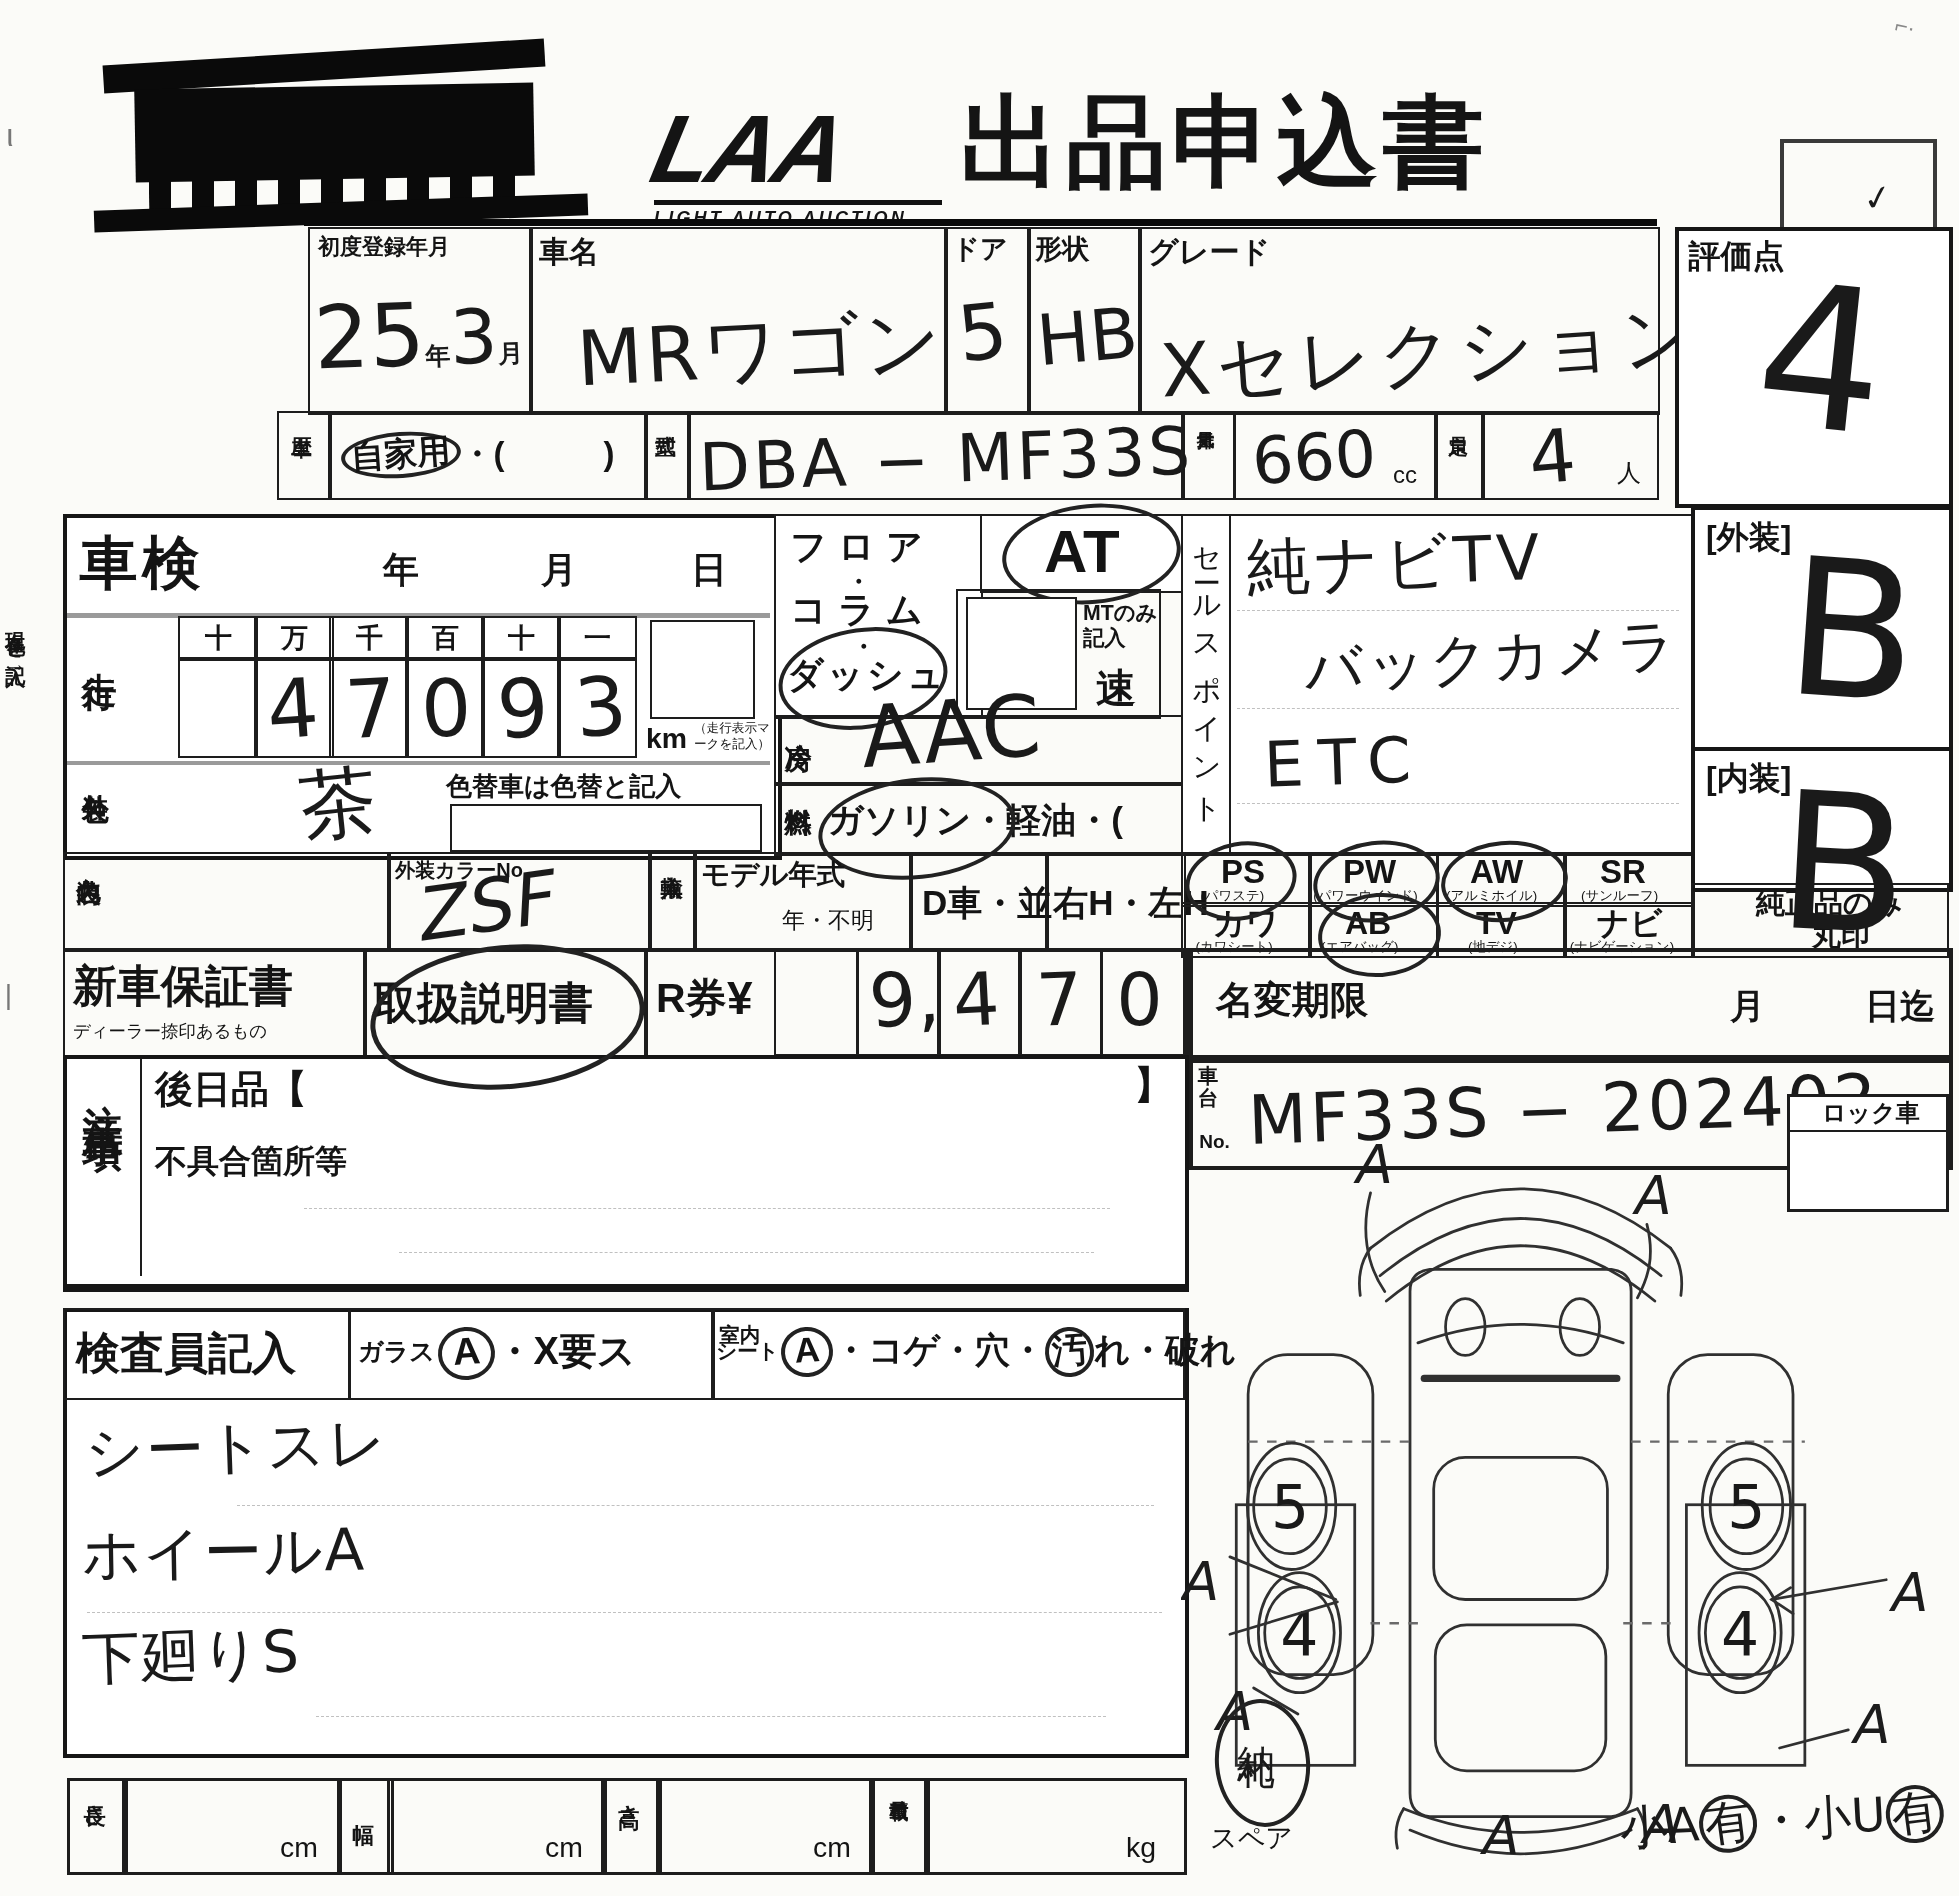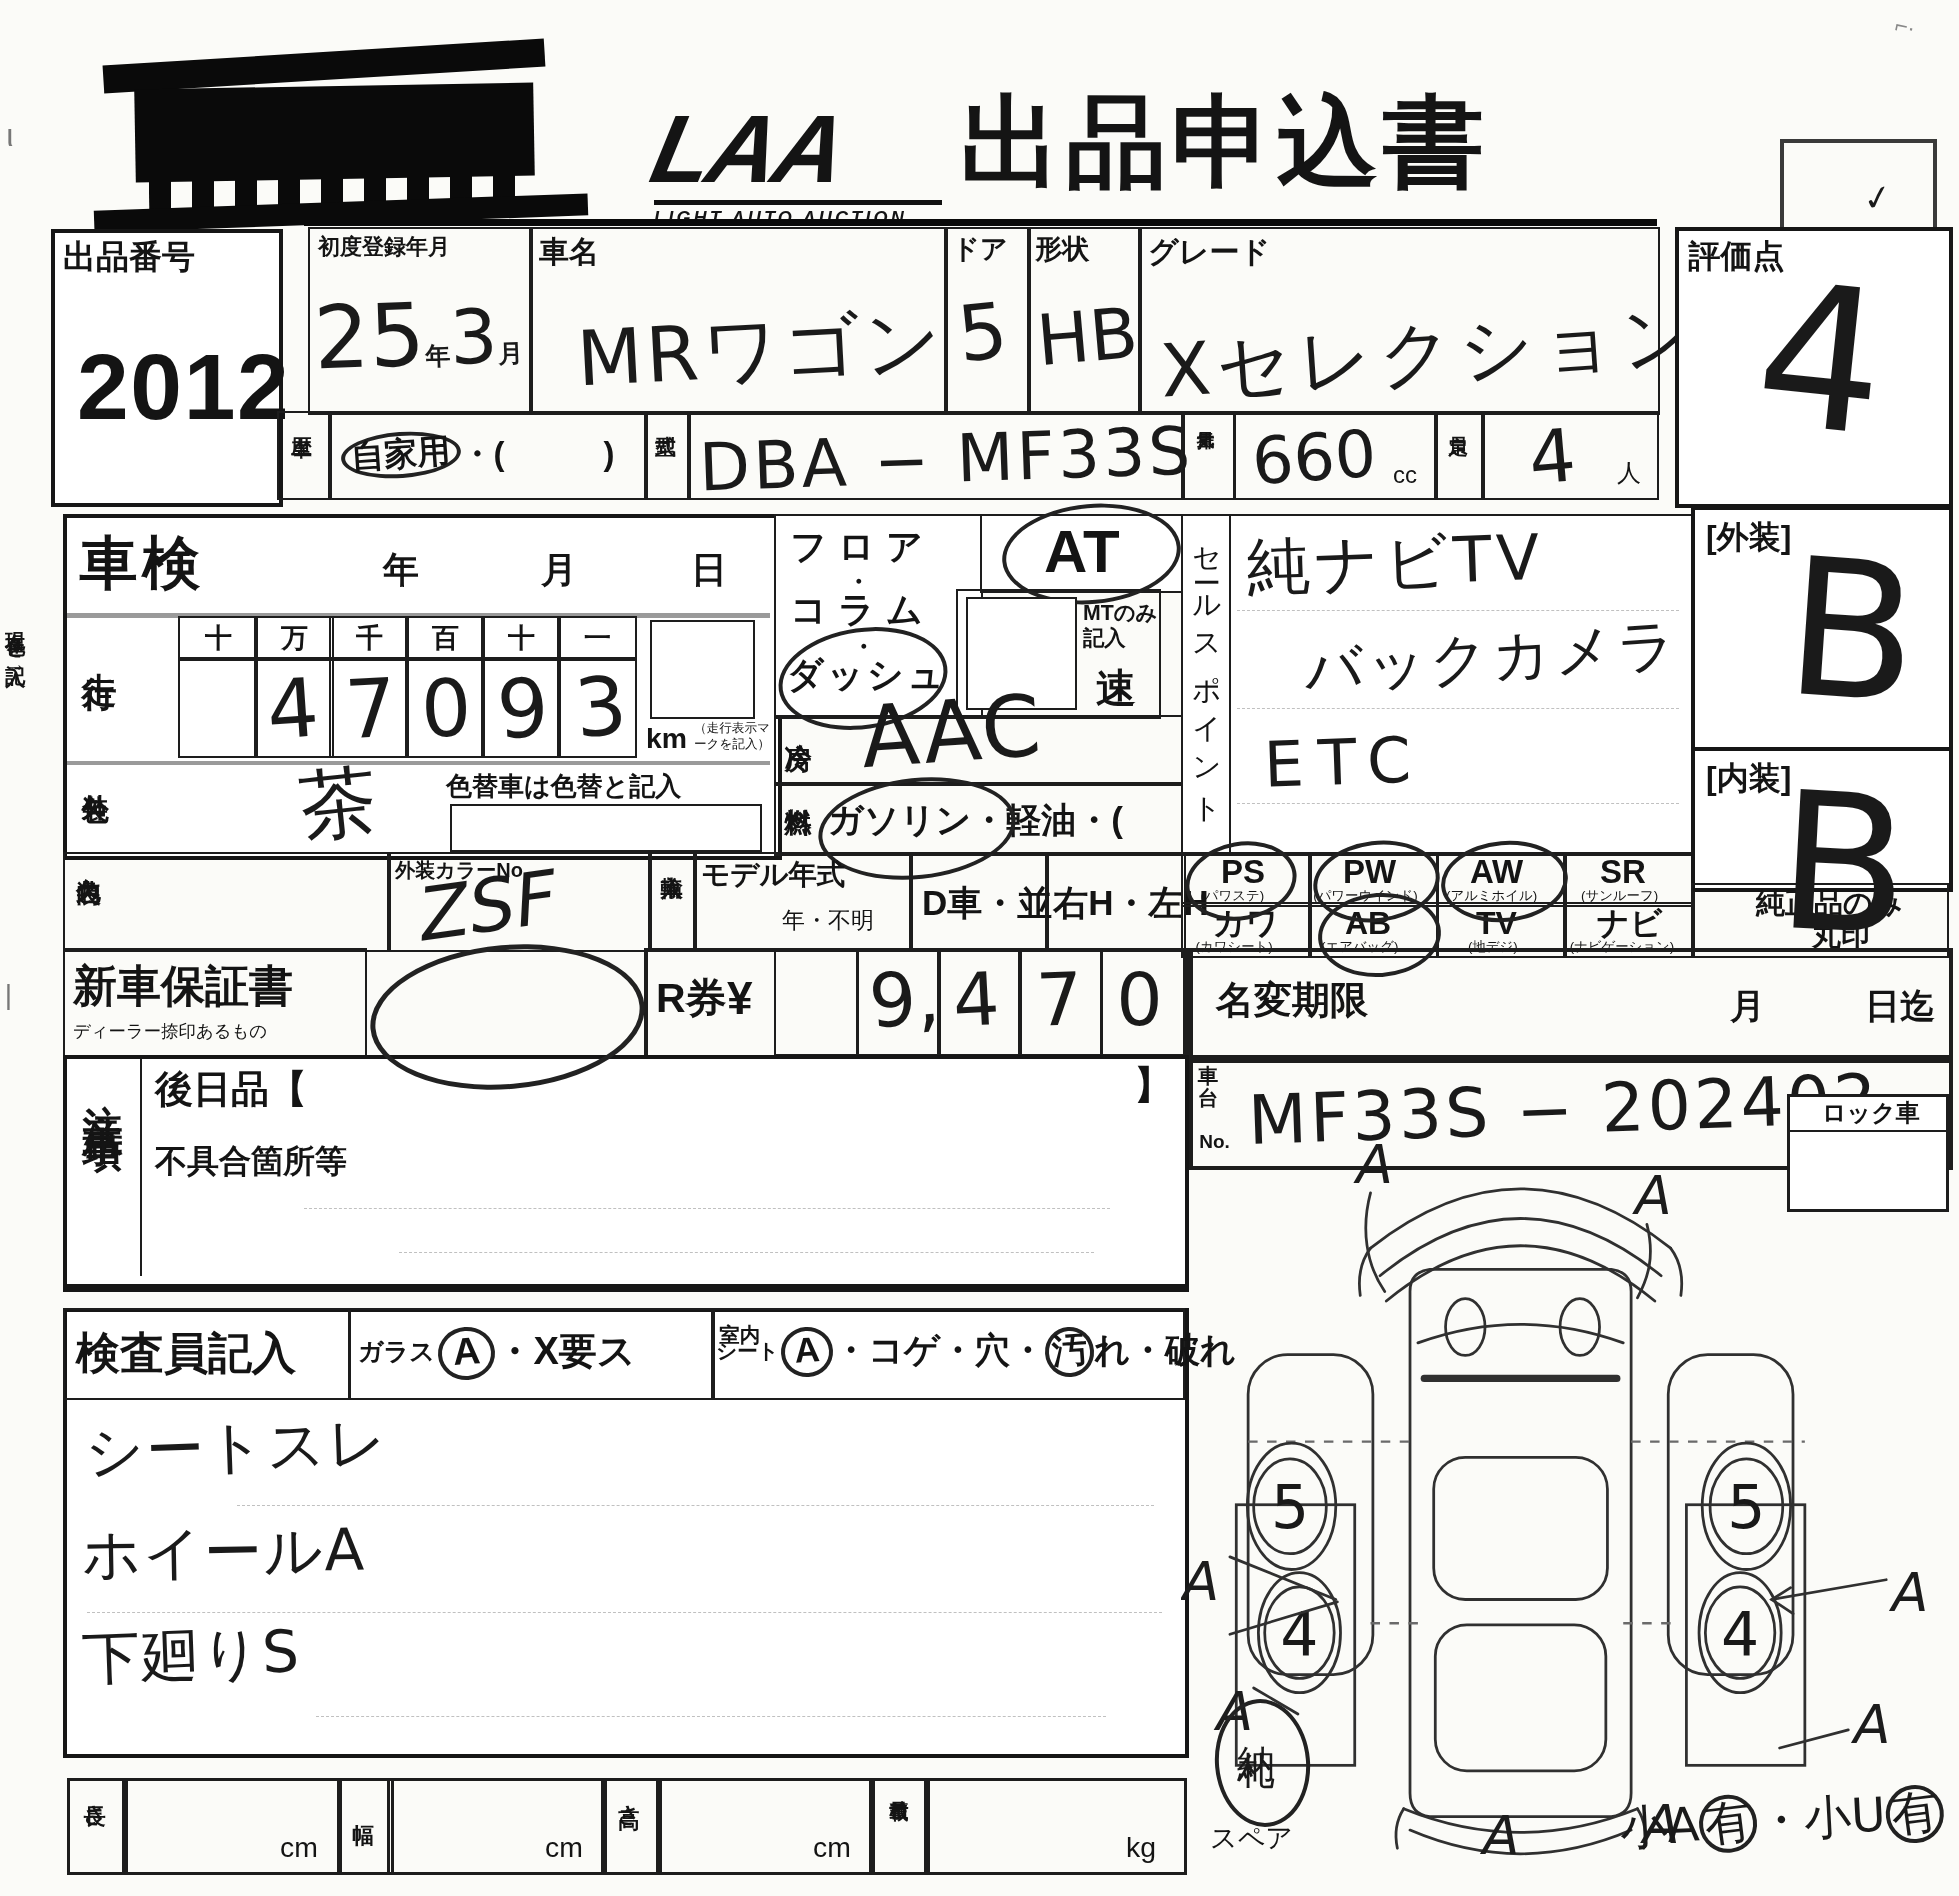--- a/index.html
+++ b/index.html
@@ -46,24 +46,20 @@
   <div class="cell" style="left:1780px;top:139px;width:149px;height:84px;border-width:4px;border-color:#3a3a3a;">
     <div class="hw" style="left:79px;top:38px;font-size:35px;transform:rotate(-10deg);">✓</div>
   </div>
 
   <div class="abs" style="left:6.3px;top:117px;font-size:32px;color:#777;">ι</div>
   <div class="abs" style="left:4.7px;top:978px;font-size:28.4px;color:#777;">|</div>
   <div class="abs" style="left:1895px;top:14.2px;font-size:22px;color:#888;transform:rotate(12deg);">⌐·</div>
 
   <div class="bar" style="left:304px;top:219px;width:1353px;height:7.1px;"></div>
 
-  <div class="box" style="left:51px;top:229px;width:224px;height:270px;background:#fff;">
-    <div class="lbl" style="left:8px;top:6.3px;font-size:33px;">出品番号</div>
-    <div class="lbl" style="left:22px;top:103px;font-size:93px;font-weight:800;letter-spacing:1.6px;">2012</div>
-  </div>
 
   <div class="cell" style="left:308px;top:227px;width:221px;height:184px;">
     <div class="lbl" style="left:8px;top:6.3px;font-size:22px;text-align:right;">初度登録年月</div>
   </div>
   <div class="hw" style="left:314px;top:292px;transform:rotate(-2deg);">
     <span style="font-size:87px;">25</span><span style="font-size:25px;font-family:'Liberation Sans',sans-serif;font-weight:700;">年</span><span style="font-size:75px;">3</span><span style="font-size:25px;font-family:'Liberation Sans',sans-serif;font-weight:700;">月</span>
   </div>
 
   <div class="cell" style="left:529px;top:227px;width:415px;height:184px;">
     <div class="lbl" style="left:8px;top:6.3px;font-size:30px;">車名</div>
@@ -287,20 +283,23 @@
   </div>
   <div class="cell" style="left:1691px;top:883px;width:254px;height:71px;">
     <div class="lbl" style="left:63px;top:3.2px;font-size:29px;">純正品のみ</div>
     <div class="lbl" style="left:119px;top:35px;font-size:29px;">丸印</div>
   </div>
   <div class="hw" style="left:1778px;top:770px;font-size:190px;transform:rotate(3deg);z-index:4;">B</div>
 
   <div class="cell" style="left:63px;top:948px;width:300px;height:107px;border-top-width:4.7px;">
     <div class="lbl" style="left:8px;top:9.5px;font-size:44px;">新車保証書</div>
     <div class="lbl lt" style="left:8px;top:70px;font-size:17.4px;">ディーラー捺印あるもの</div>
+  </div>
+  <div class="cell" style="left:363px;top:948px;width:280px;height:107px;border-top-width:4.7px;">
+    <div class="lbl" style="left:8px;top:27px;font-size:44px;">取扱説明書</div>
   </div>
   <div class="oval" style="left:370px;top:945px;width:265px;height:134px;transform:rotate(-5deg);border-width:5.5px;z-index:5;"></div>
   <div class="cell" style="left:644px;top:948px;width:537px;height:107px;border-width:4.7px;">
     <div class="lbl" style="left:8px;top:24px;font-size:41px;">R券</div>
     <div class="lbl" style="left:79px;top:20.5px;font-size:46px;">¥</div>
   </div>
   <div class="cell" style="left:774px;top:950px;width:81px;height:102px;">
       <div class="hw" style="left:16px;top:11px;font-size:71px;"></div>
     </div>
   <div class="cell" style="left:856px;top:950px;width:81px;height:102px;">

